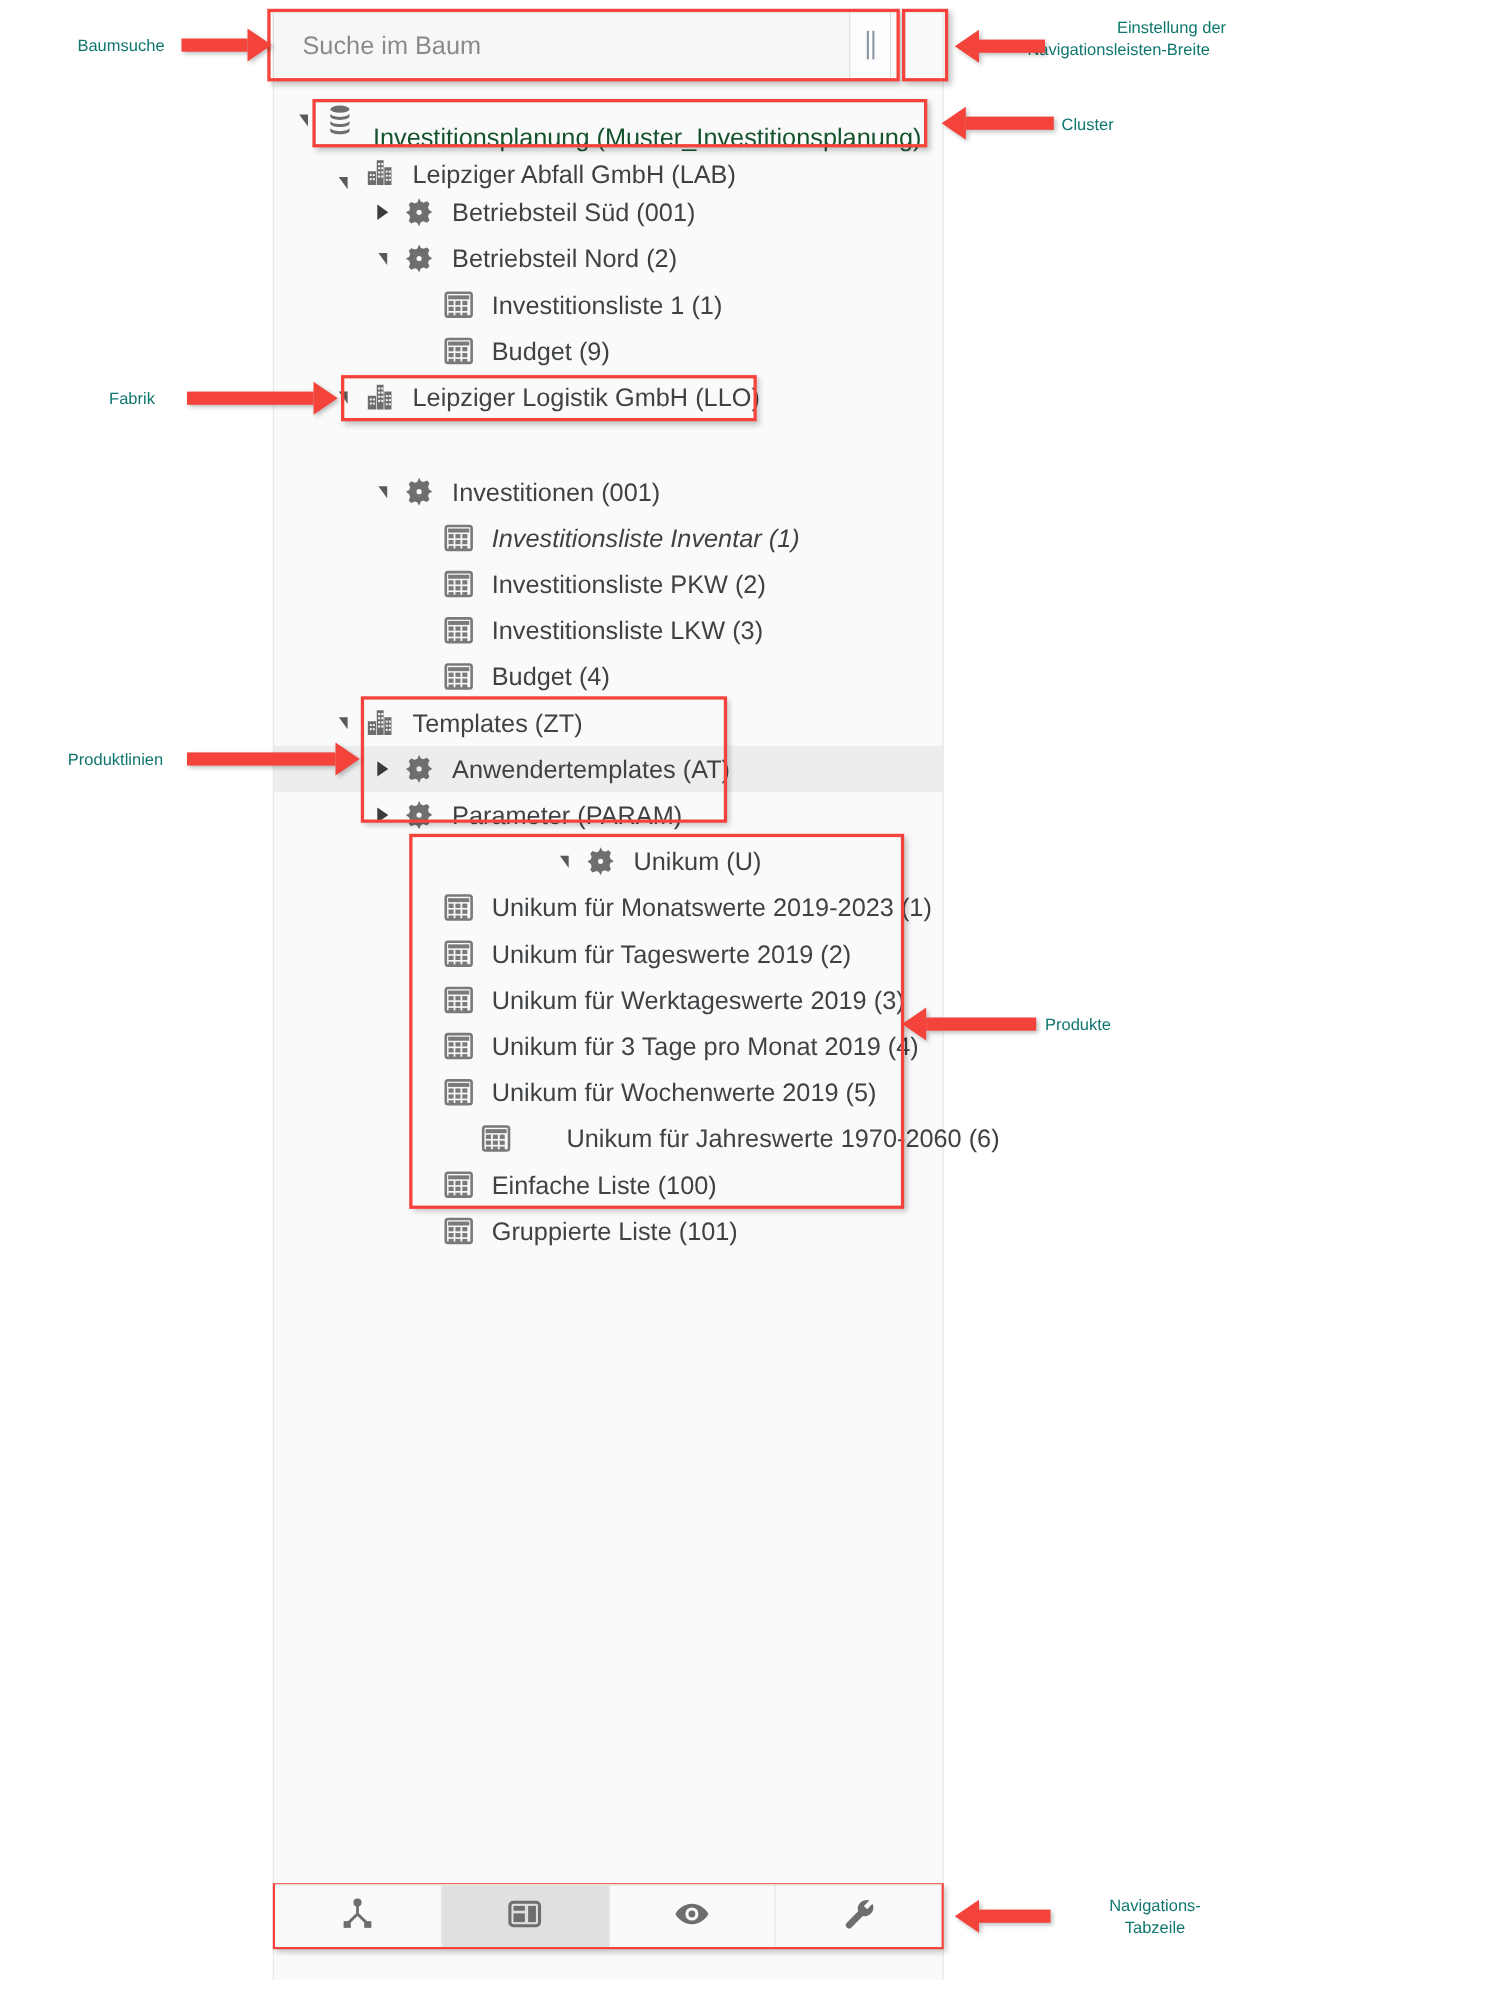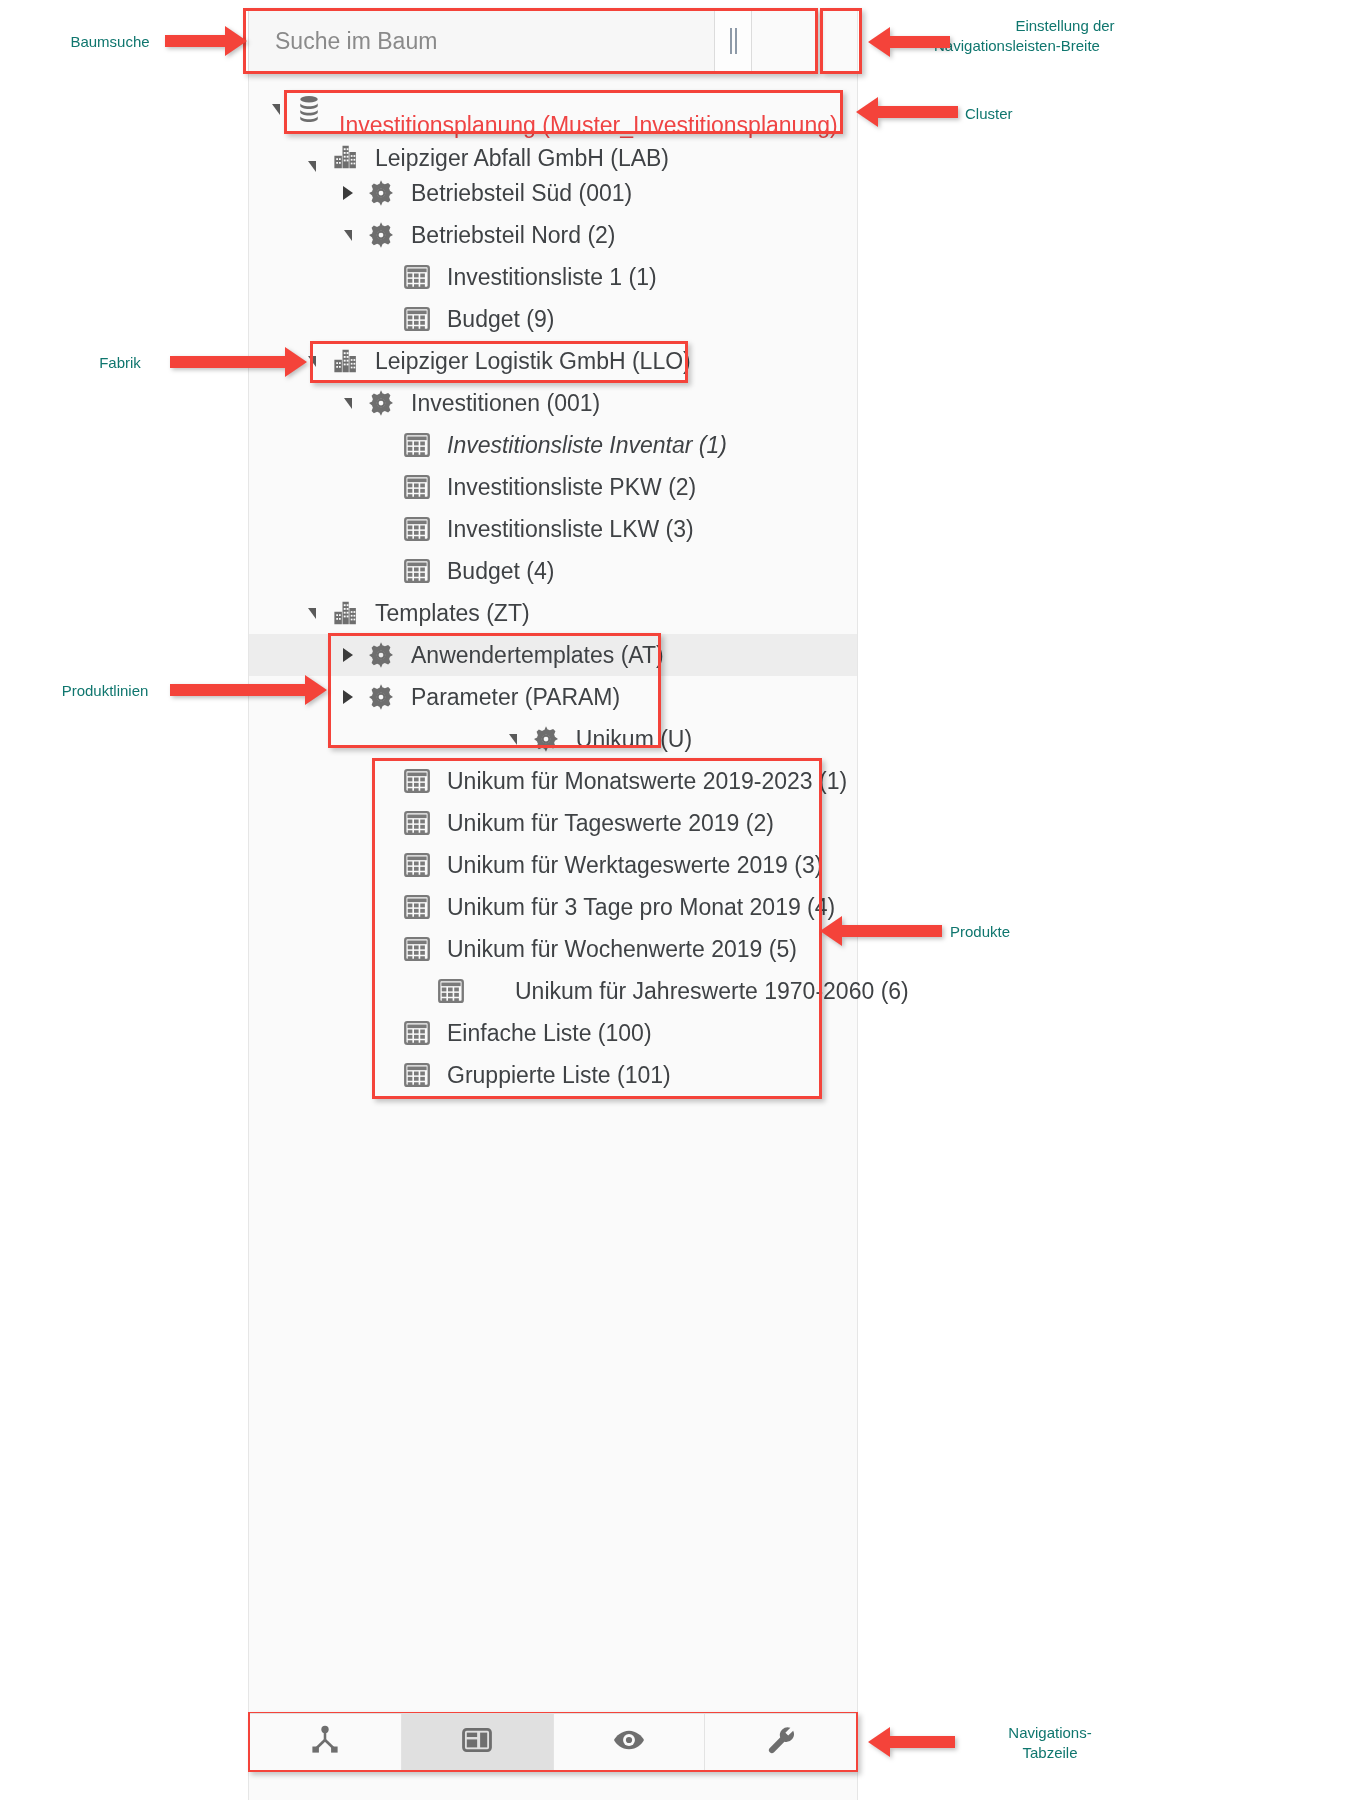--- a/index.html
+++ b/index.html
@@ -14,21 +14,21 @@
   
   #nav-panel{
     position:absolute; left:248px; top:8px; width:610px; height:1792px;
     background:#fafafa;
     border-left:1px solid #e6e6e6;
     border-right:1px solid #e6e6e6;
   }
 
   
   #search-row{
-    position:absolute; left:248px; top:10px; width:504px; height:62px;
+    position:absolute; left:248px; top:10px; width:562px; height:62px;
     display:flex; align-items:stretch; background:#f7f7f7;
   }
   #search-input{
     flex:1 1 auto; height:62px; border:1px solid #dcdcdc; border-right:none;
     background:#f7f7f7; outline:none; padding:0 26px;
     font-family:"Liberation Sans", sans-serif; font-size:23px; color:#555;
   }
   #search-input::placeholder{ color:#8a8a8a; opacity:1; }
   #resize-handle{
     width:38px; height:62px; border:1px solid #dcdcdc; background:#fdfdfd;
@@ -41,21 +41,21 @@
   
   #tree{
     position:absolute; left:249px; top:88px; width:608px;
   }
   .tree-row{
     display:flex; align-items:center; height:42px;
     font-size:23px; color:#3f4245; white-space:nowrap;
     cursor:pointer;
   }
   .tree-row.hover{ background:#ededed; }
-  .tree-row.root .label{ color:#ef4444;margin-top:32px; }
+  .tree-row.root .label{ color:#14532d;margin-top:32px; }
   .twisty{
     width:26px; min-width:26px; display:flex; align-items:center; justify-content:center;
   }
   .twisty .tri-down{
     width:0;height:0;border-left:8px solid transparent;border-right:0 solid transparent;
     border-top:11px solid #5a5a5a;
   }
   .twisty .tri-right{
     width:0;height:0;border-top:7px solid transparent;border-bottom:7px solid transparent;
     border-left:10px solid #3b3b3b;
@@ -245,21 +245,21 @@
             <rect x="18.8" y="10.5" width="1.4" height="1.4"></rect>
             <rect x="16.6" y="13.5" width="1.4" height="1.4"></rect>
             <rect x="18.8" y="13.5" width="1.4" height="1.4"></rect>
             <rect x="16.6" y="16.5" width="1.4" height="1.4"></rect>
             <rect x="18.8" y="16.5" width="1.4" height="1.4"></rect>
           </g>
         </svg>
       </span>
       <span class="label">Leipziger Logistik GmbH (LLO)</span>
     </div>
-    <div class="tree-row" style="padding-left: 86px;">
+    <div class="tree-row" style="padding-left: 86px; margin-top: 44px;">
       <span class="twisty">
         <i class="tri-down"></i>
       </span>
       <span class="ico">
         <svg width="30" height="30" viewBox="0 0 24 24" fill="#6e6e6e">
           <path d="M12 8.3a3.7 3.7 0 100 7.4 3.7 3.7 0 000-7.4zm0 5.6a1.9 1.9 0 110-3.8 1.9 1.9 0 010 3.8z"></path>
           <path d="M20.4 13.6l-1.9-.35a6.6 6.6 0 00-.62-1.5l1.1-1.6-1.75-1.75-1.6 1.1a6.6 6.6 0 00-1.5-.62L13.8 6.4h-2.5l-.35 1.9a6.6 6.6 0 00-1.5.62l-1.6-1.1L6.1 9.57l1.1 1.6a6.6 6.6 0 00-.62 1.5l-1.9.35v2.5l1.9.35c.14.53.35 1.03.62 1.5l-1.1 1.6 1.75 1.75 1.6-1.1c.47.27.97.48 1.5.62l.35 1.9h2.5l.35-1.9c.53-.14 1.03-.35 1.5-.62l1.6 1.1 1.75-1.75-1.1-1.6c.27-.47.48-.97.62-1.5l1.9-.35z" fill-opacity="0"></path>
           <path d="M12 1.8l1.3 2.55c.63.12 1.23.33 1.79.62l2.63-1.05 1.82 1.82-1.05 2.63c.29.56.5 1.16.62 1.79L21.6 12l-2.49 1.3c-.12.63-.33 1.23-.62 1.79l1.05 2.63-1.82 1.82-2.63-1.05c-.56.29-1.16.5-1.79.62L12 22.2l-1.3-2.49c-.63-.12-1.23-.33-1.79-.62l-2.63 1.05-1.82-1.82 1.05-2.63a7.6 7.6 0 01-.62-1.79L2.4 12l2.49-1.3c.12-.63.33-1.23.62-1.79L4.46 6.28 6.28 4.46l2.63 1.05c.56-.29 1.16-.5 1.79-.62zM12 8.6a3.4 3.4 0 100 6.8 3.4 3.4 0 000-6.8z"></path>
         </svg>
       </span>

